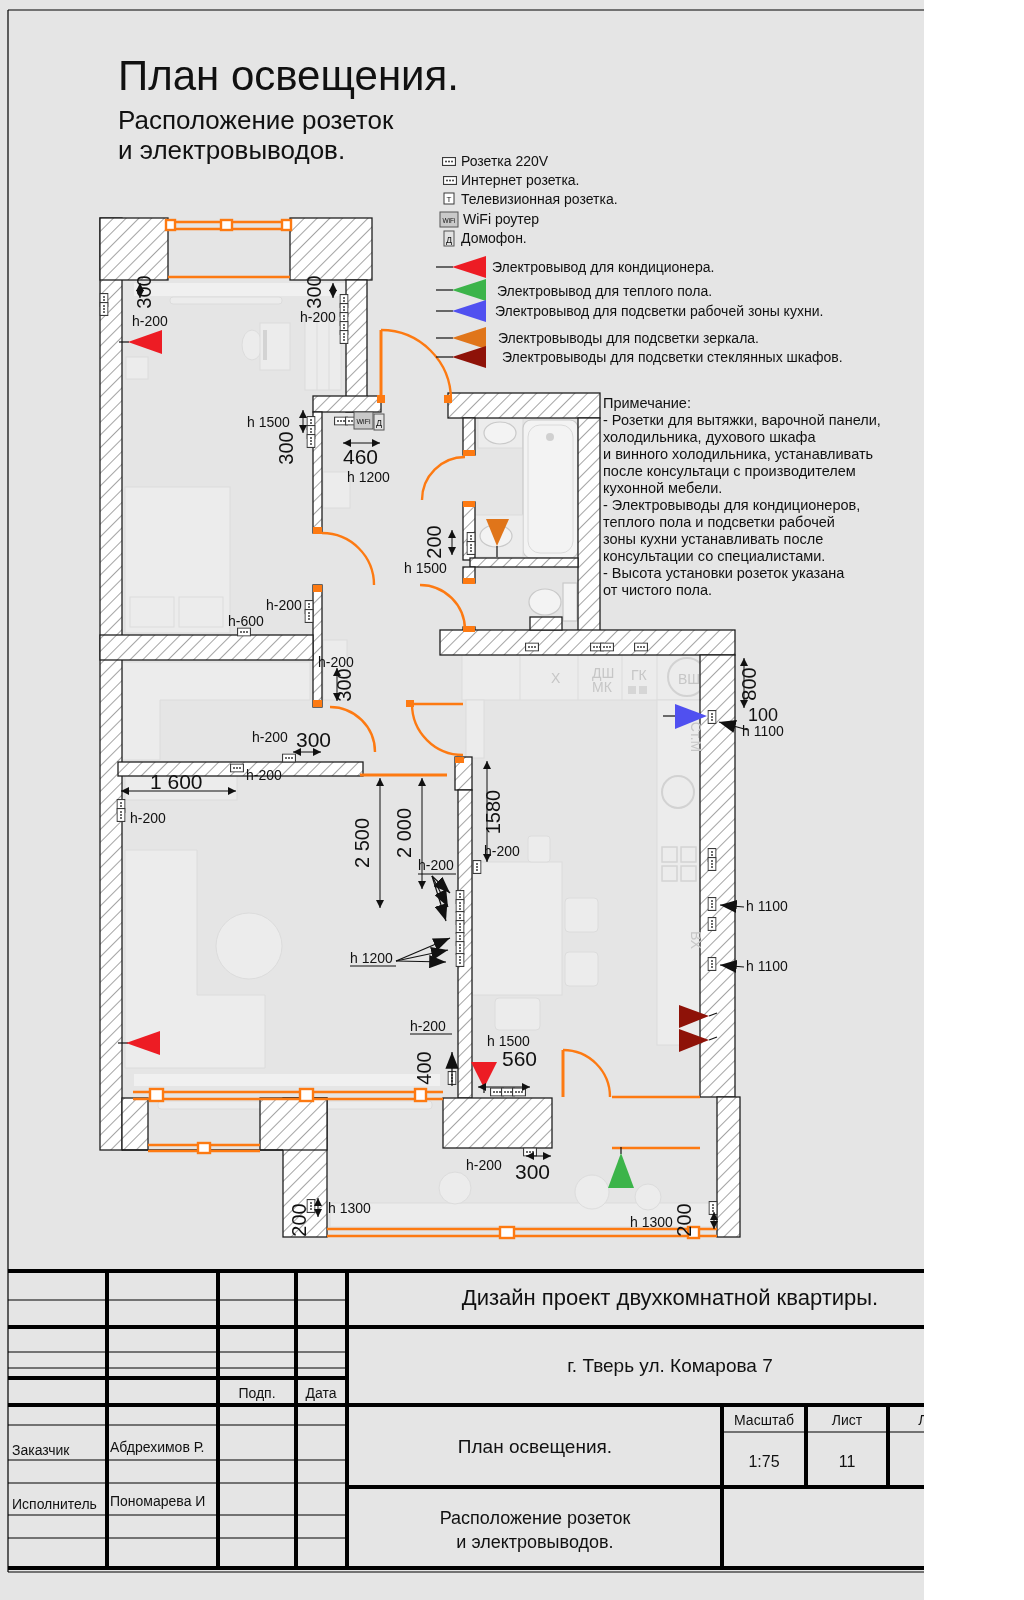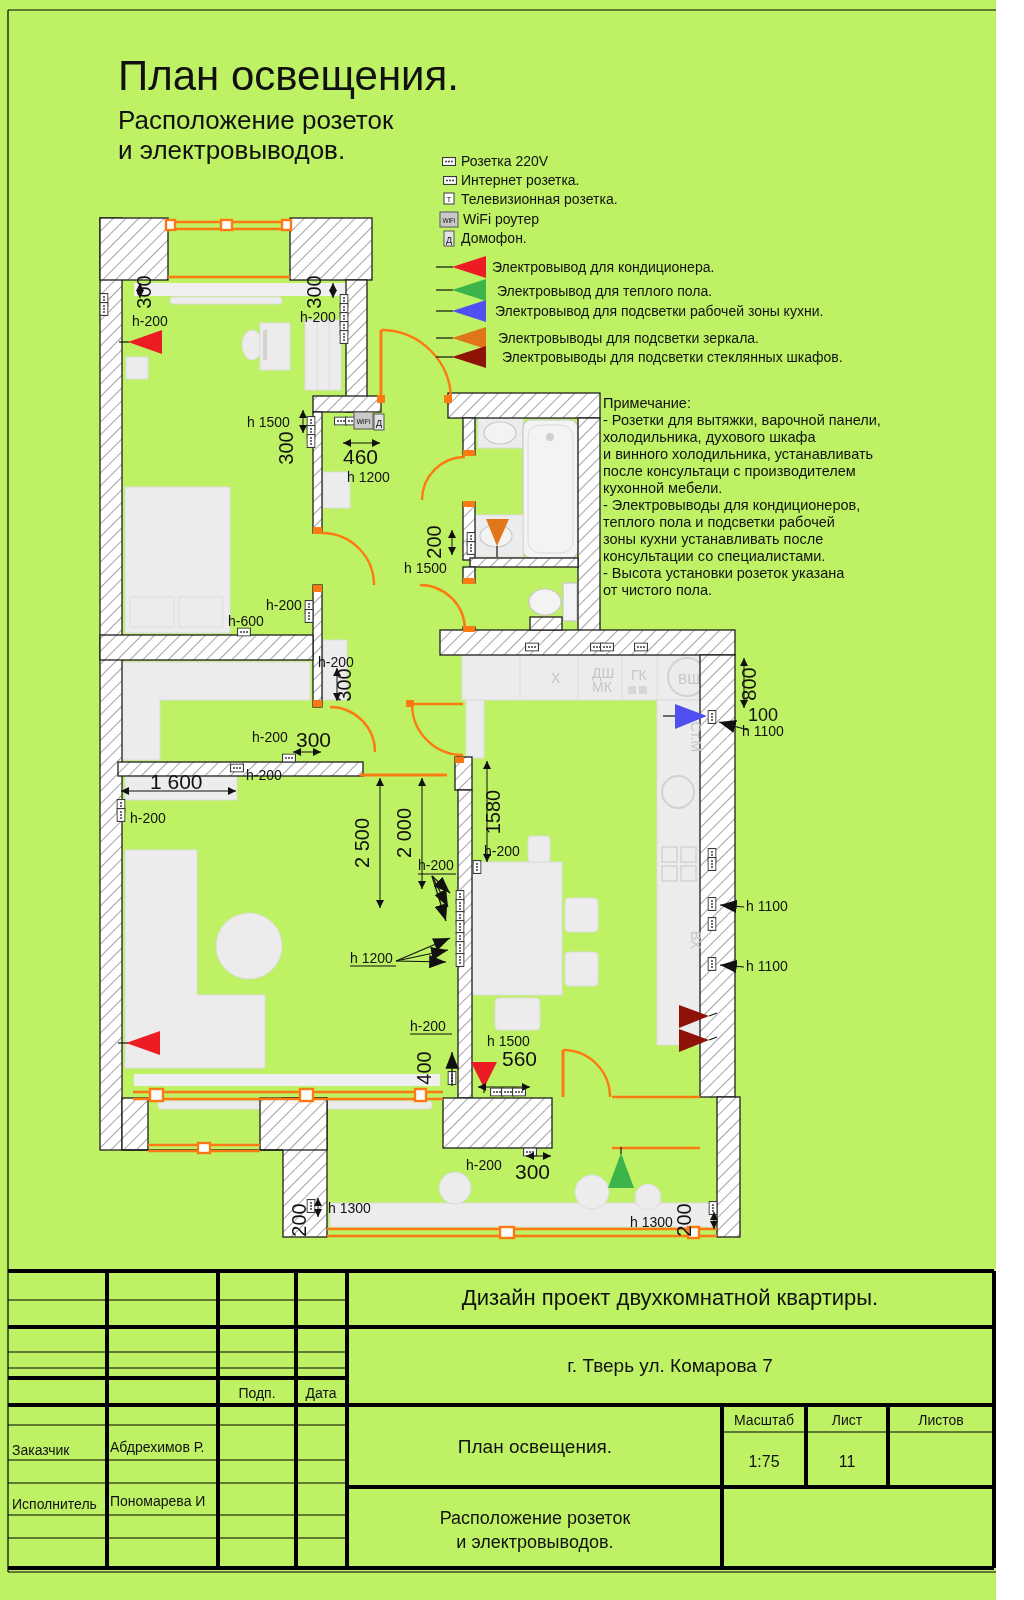--- a/index.html
+++ b/index.html
@@ -1,16 +1,16 @@
 <!DOCTYPE html>
 <html><head>
 <meta charset="utf-8">
 <style>
   html,body{margin:0;padding:0;background:#fff;}
-  .sheet{position:relative;width:996px;height:1600px;background:#bef264;overflow:hidden;}
+  .sheet{position:relative;width:924px;height:1600px;background:#e5e5e5;overflow:hidden;}
   svg{position:absolute;left:0;top:0;}
   svg text{font-family:"Liberation Sans",sans-serif;fill:#111;}
   .ttl{font-size:42px;}
   .sub{font-size:26px;}
   .d{font-size:14px;}
   .d21{font-size:21px;}
   .d20{font-size:20px;}
   .d18{font-size:18px;}
   .leg{font-size:14px;}
   .note{font-size:14.5px;}

